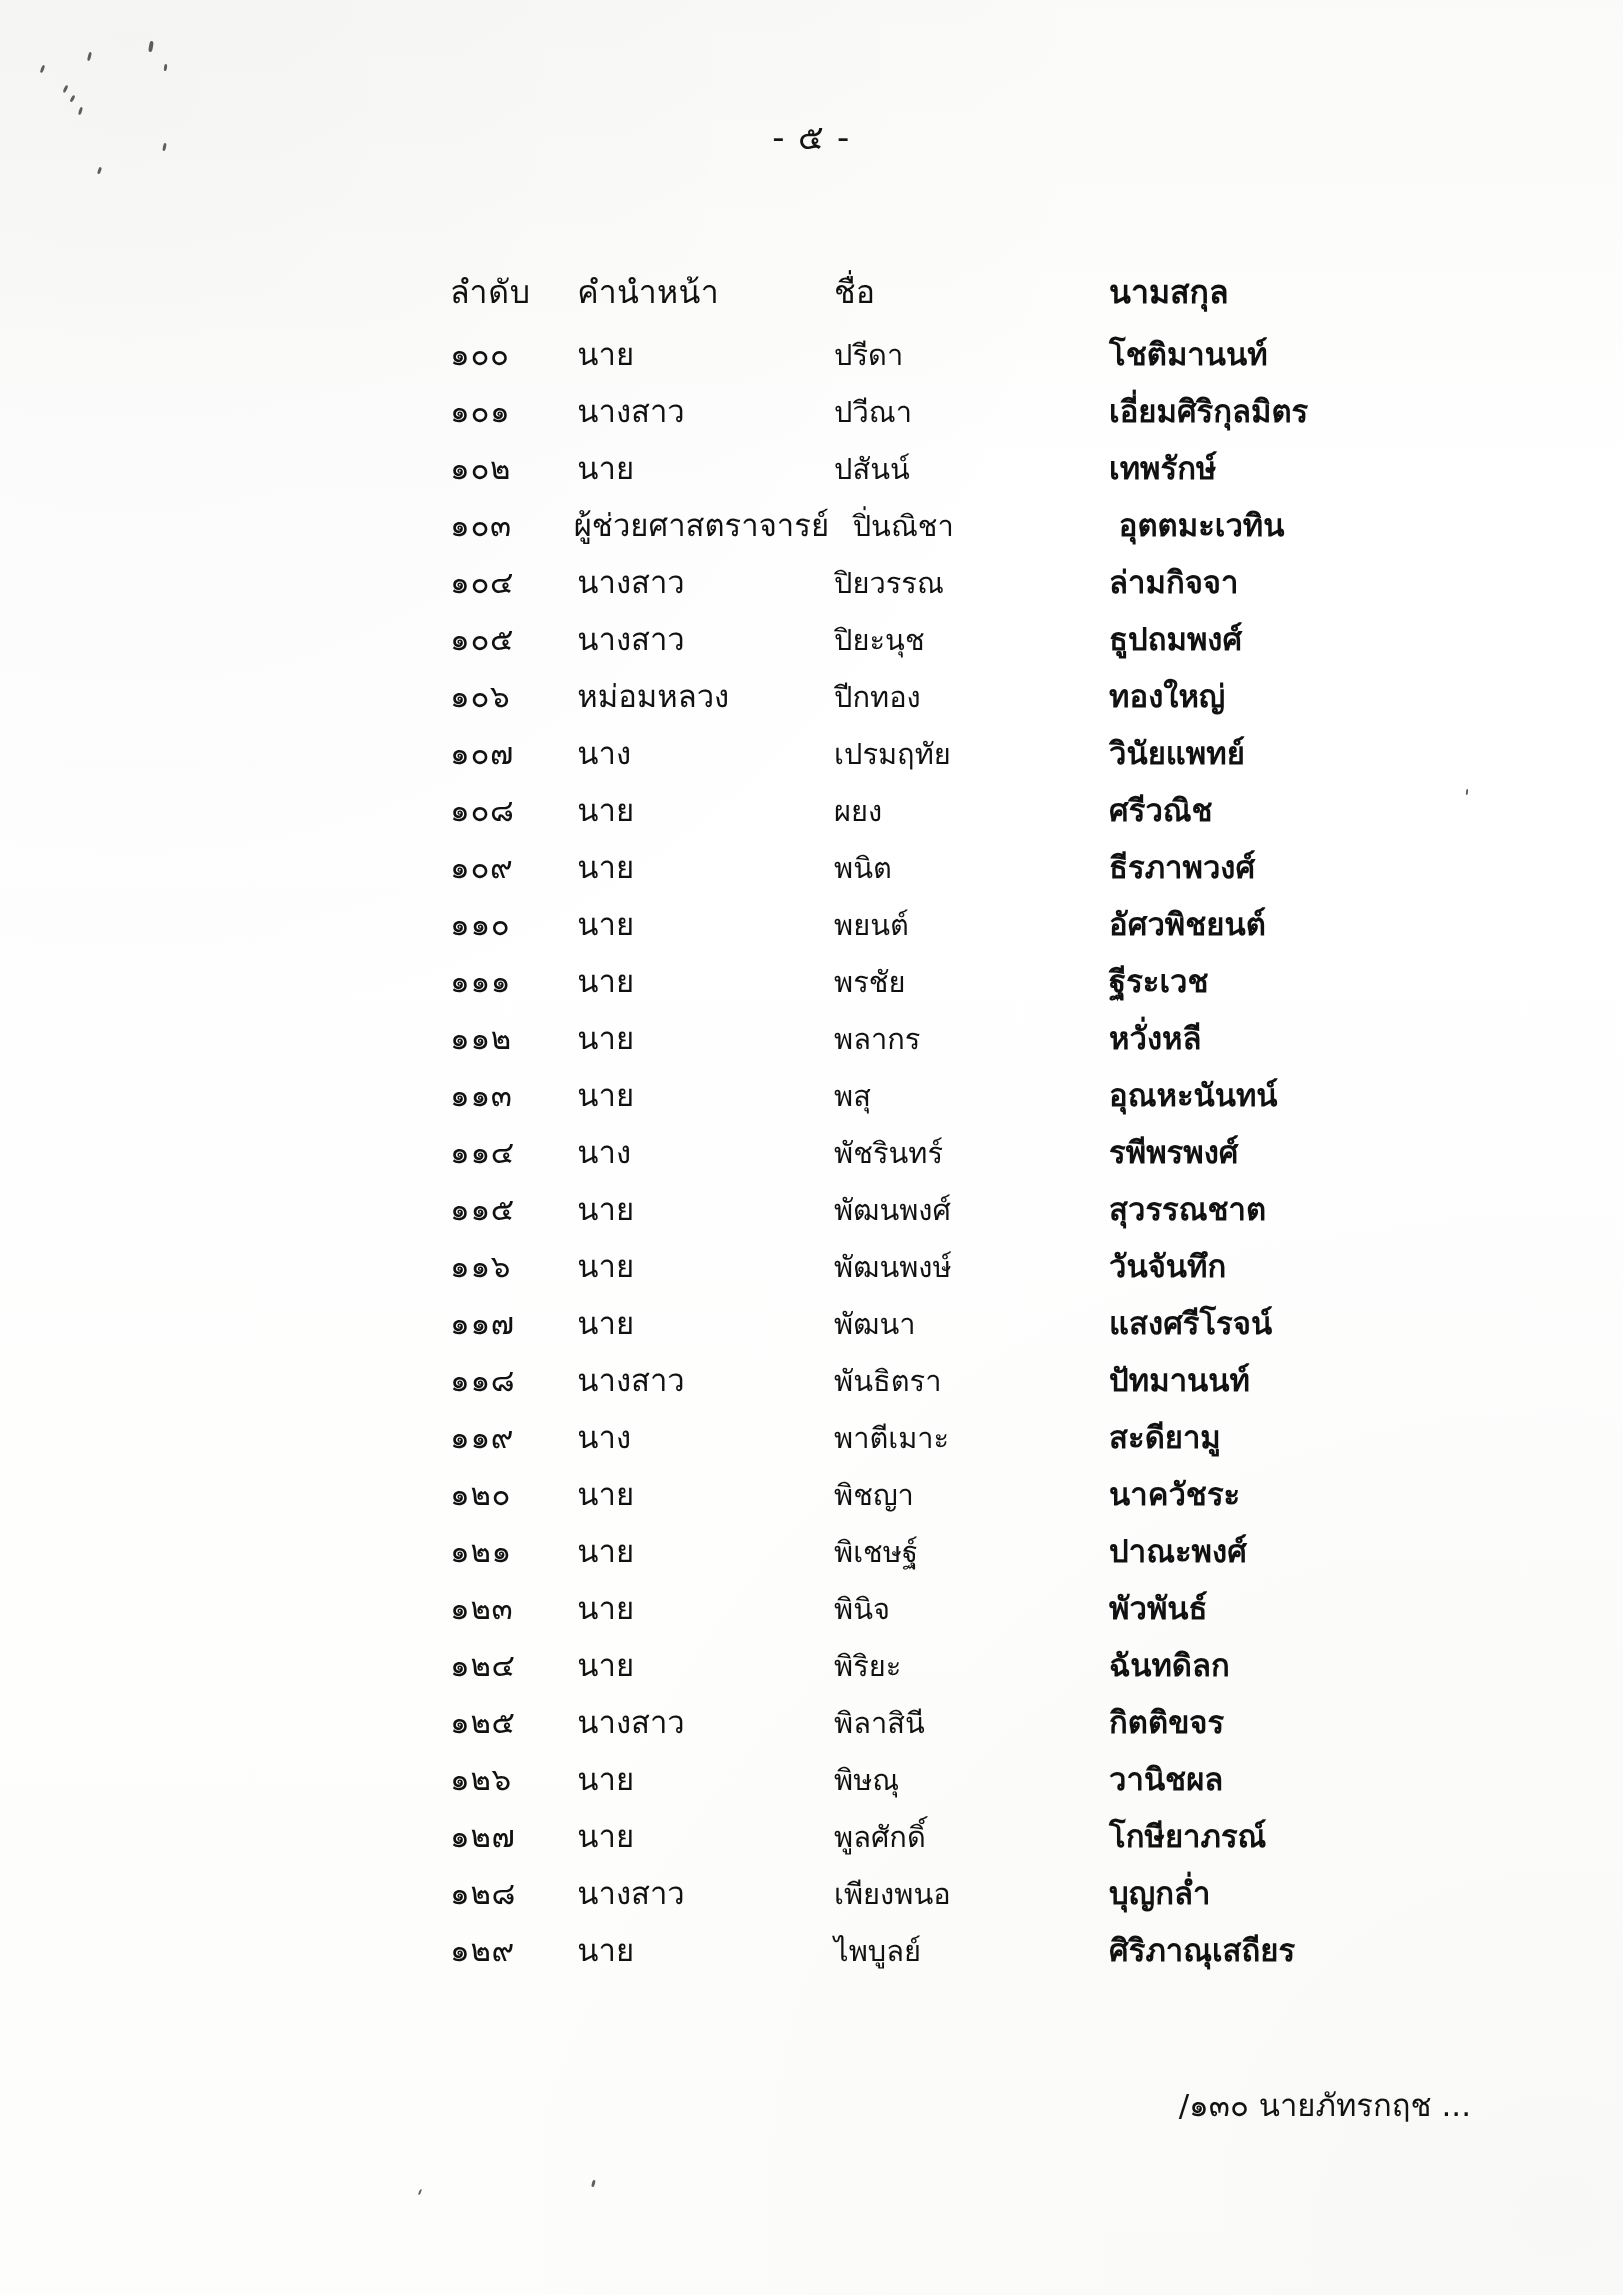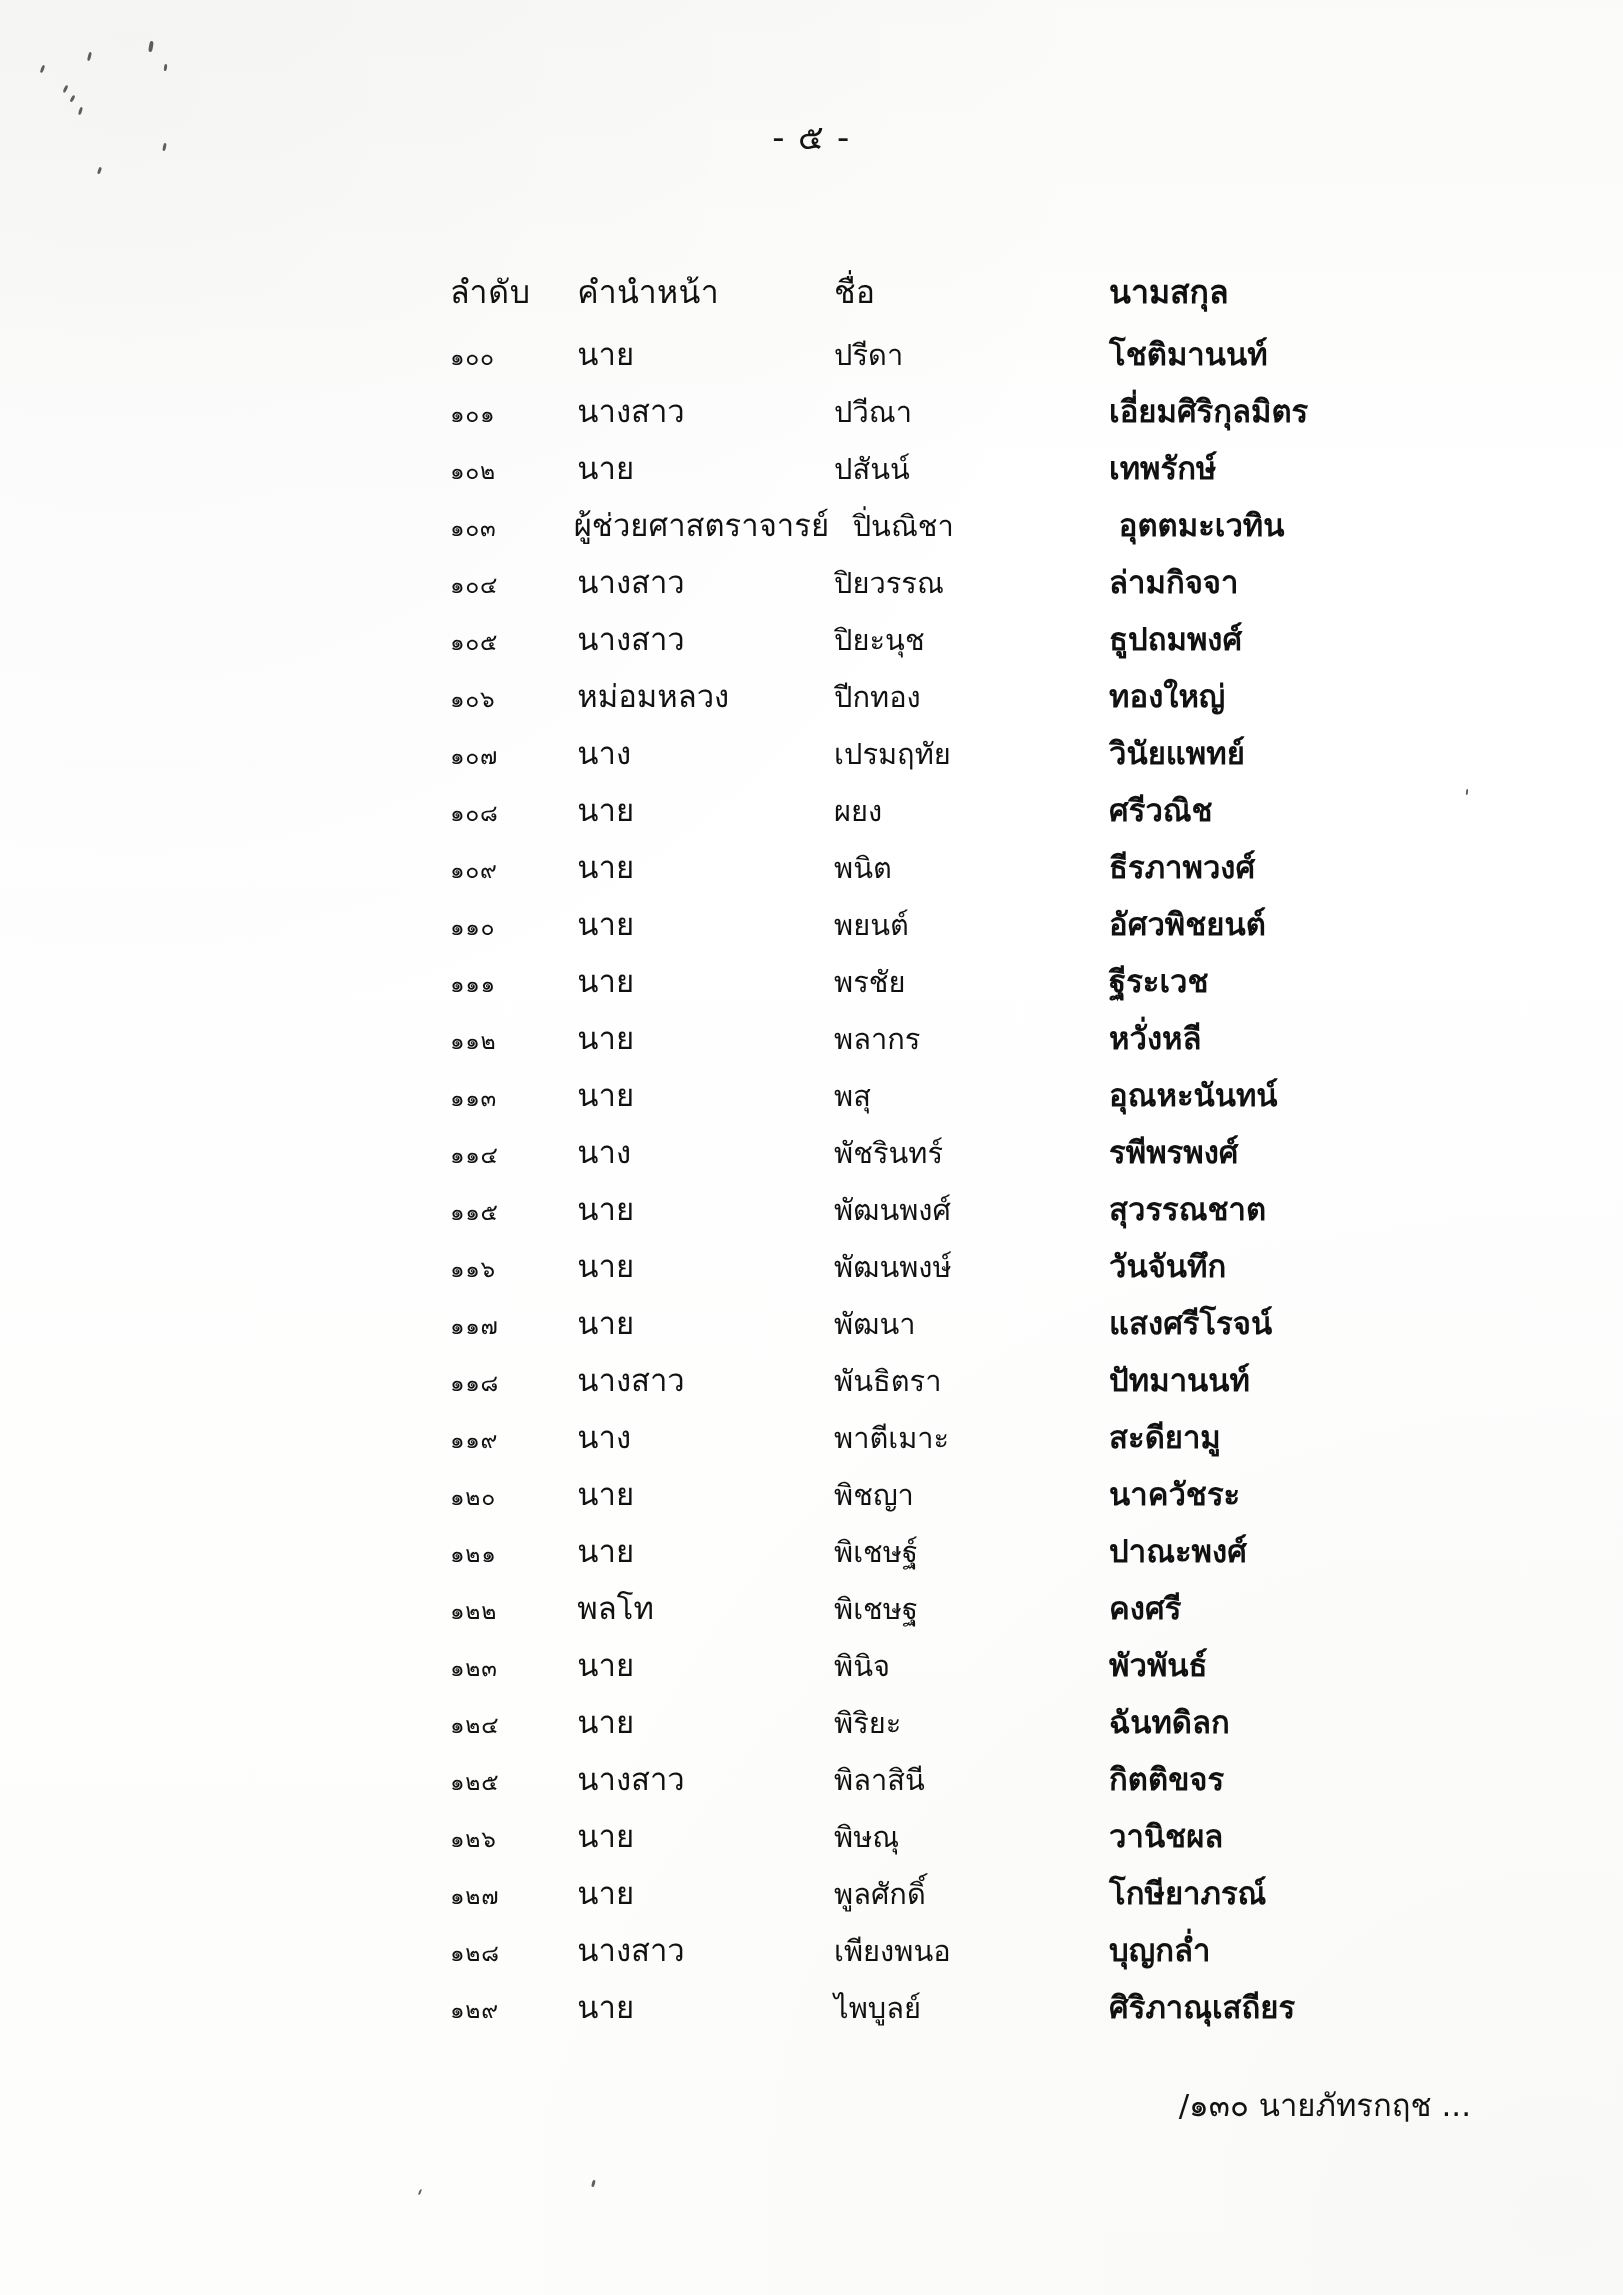--- a/index.html
+++ b/index.html
@@ -56,21 +56,21 @@
   }
   .row {
     display: flex;
     align-items: baseline;
     height: 57px;
     gap: 27px;
   }
   .head-row {
     height: 63px;
   }
-  .c-seq   { width: 110px; font-size: 23px; }
+  .c-seq   { width: 110px; font-size: 31px; }
   .c-title { width: 252px; font-size: 31px; margin-top: 36px; }
   .c-first { width: 272px; font-size: 29px; }
   .c-last  { width: 296px; font-size: 31px; font-weight: bold; }
 
   .head-row .c-seq,
   .head-row .c-title,
   .head-row .c-first,
   .head-row .c-last {
     font-size: 32px;
     color: #101010;
@@ -254,26 +254,20 @@
           <div class="c-first">พิชญา</div>
           <div class="c-last">นาควัชระ</div>
         </div>
         <div class="row">
           <div class="c-seq">๑๒๑</div>
           <div class="c-title">นาย</div>
           <div class="c-first">พิเชษฐ์</div>
           <div class="c-last">ปาณะพงศ์</div>
         </div>
         <div class="row">
-          <div class="c-seq">๑๒๒</div>
-          <div class="c-title">พลโท</div>
-          <div class="c-first">พิเชษฐ</div>
-          <div class="c-last">คงศรี</div>
-        </div>
-        <div class="row">
           <div class="c-seq">๑๒๓</div>
           <div class="c-title">นาย</div>
           <div class="c-first">พินิจ</div>
           <div class="c-last">พัวพันธ์</div>
         </div>
         <div class="row">
           <div class="c-seq">๑๒๔</div>
           <div class="c-title">นาย</div>
           <div class="c-first">พิริยะ</div>
           <div class="c-last">ฉันทดิลก</div>

